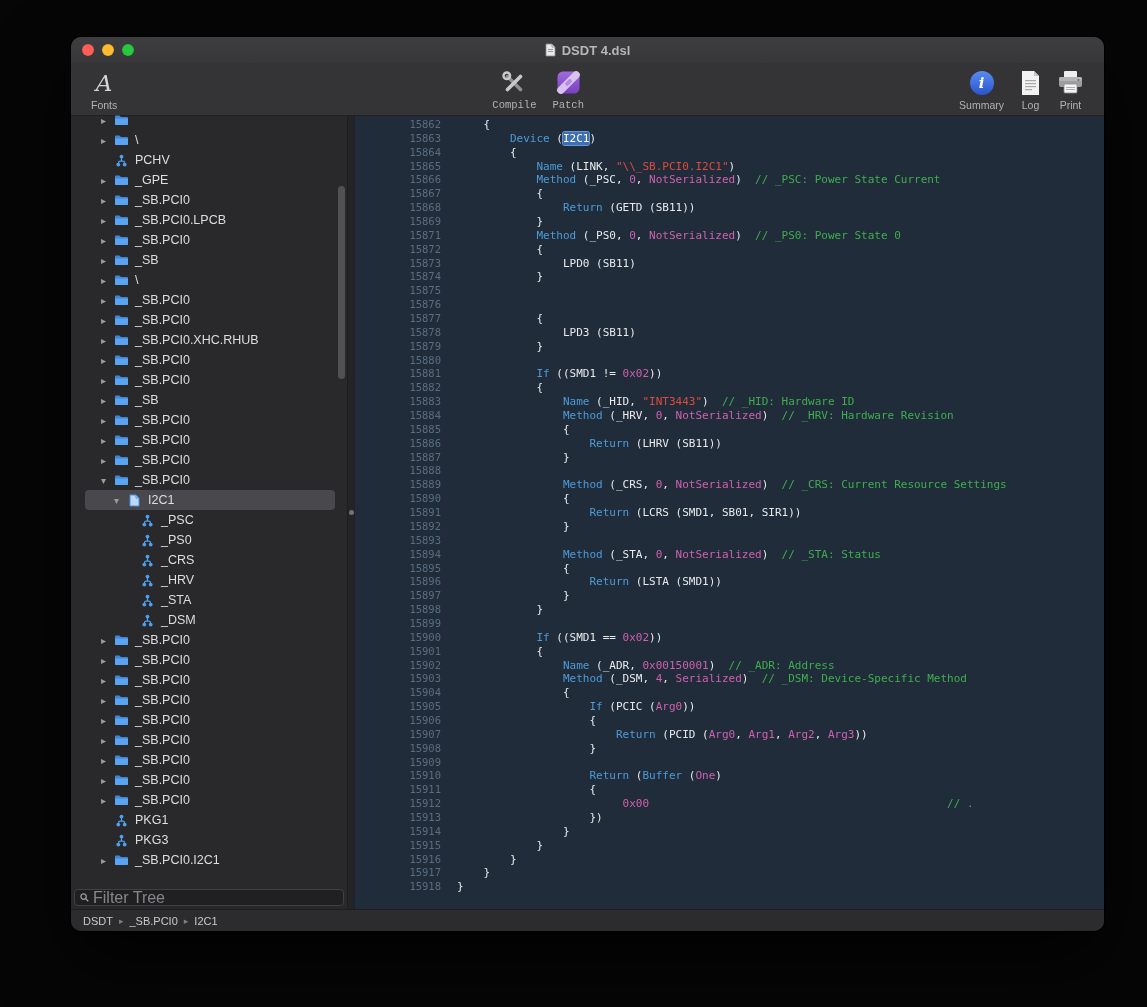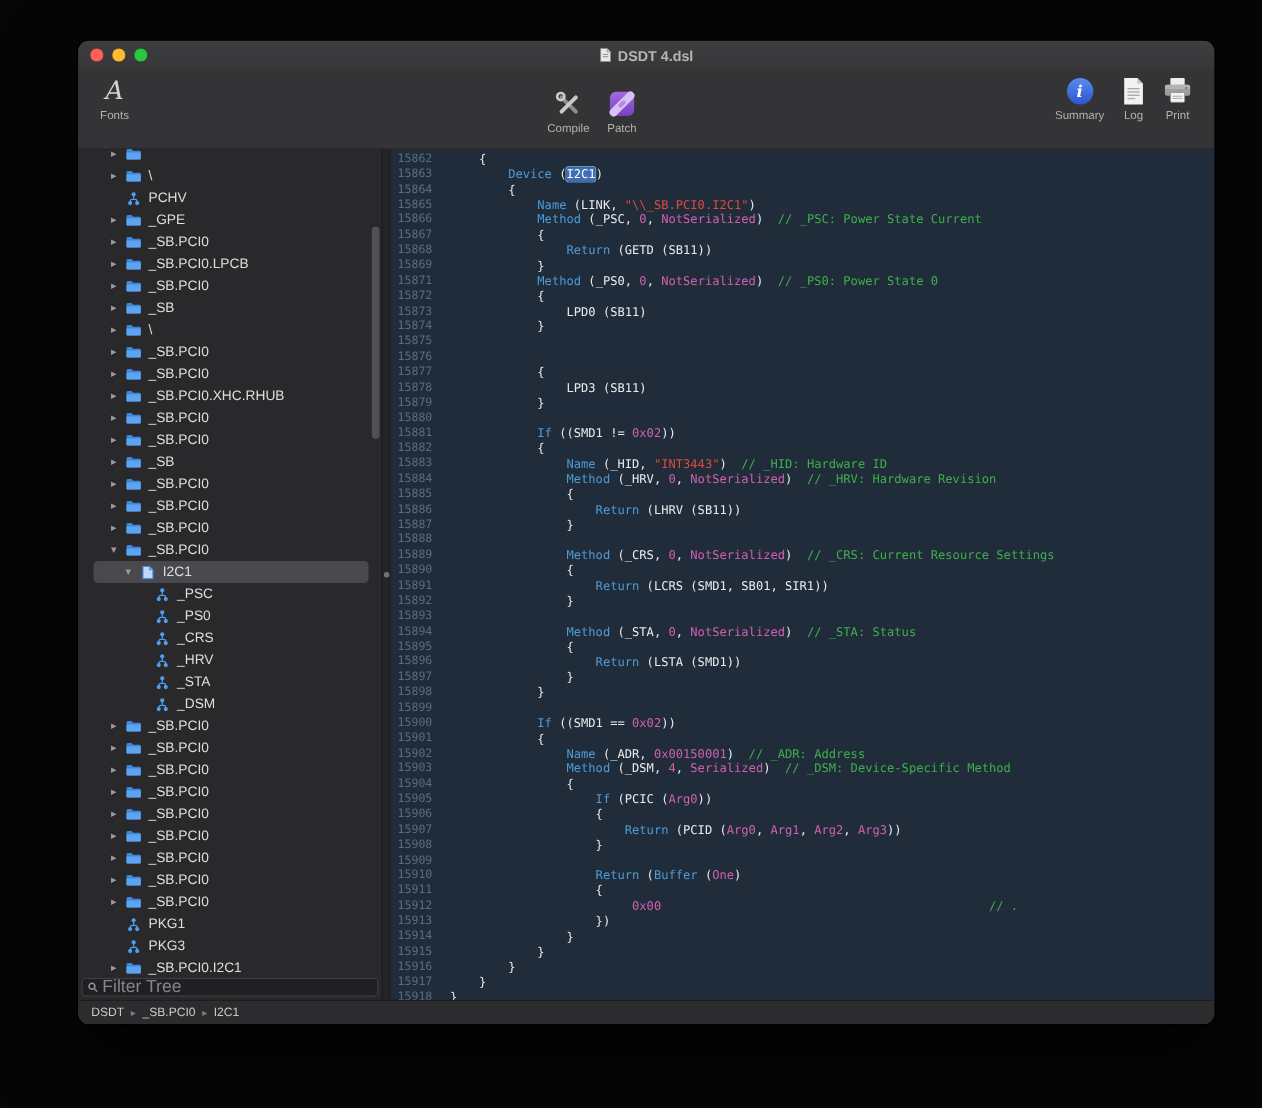--- a/index.html
+++ b/index.html
@@ -16,21 +16,21 @@
     display:flex;align-items:center;}
   .traffic{display:flex;gap:8px;padding-left:11px;z-index:2;}
   .tl{width:12px;height:12px;border-radius:50%;box-shadow:inset 0 0 1px rgba(0,0,0,.3);cursor:default;}
   .tl-red{background:#ff5f57;} .tl-yellow{background:#febc2e;} .tl-green{background:#28c840;}
   .title-wrap{position:absolute;left:0;right:0;top:0;bottom:0;display:flex;align-items:center;
     justify-content:center;gap:6px;font-size:13px;font-weight:bold;color:#b6b6b6;}
   
   .toolbar{flex:0 0 53px;background:#343436;border-bottom:1px solid #222224;display:flex;
     align-items:flex-start;padding:3px 12px 0;box-sizing:border-box;}
   .tb-group{display:flex;}
-  .tb-center{margin:12px auto;}
+  .tb-center{margin:0 auto;font-family:Liberation Mono, monospace;}
   .tb-item{display:flex;flex-direction:column;align-items:center;padding:0 8px;gap:0px;}
   .icon-box{height:33px;display:flex;align-items:center;justify-content:center;}
   .tb-label{font-size:10.5px;color:#b2b2b2;line-height:12px;}
   .fonts-glyph{font-family:"DejaVu Serif",serif;font-style:italic;font-size:23px;color:#d4d4d4;line-height:26px;}
   .summary-circle{width:24px;height:24px;border-radius:50%;background:linear-gradient(#5a8bf0,#2a55cc);
     display:flex;align-items:center;justify-content:center;
     font-family:"DejaVu Serif",serif;font-style:italic;font-weight:bold;font-size:15px;color:#fff;}
   
   .content{flex:1;display:flex;min-height:0;}
   .sidebar{flex:0 0 276px;background:#29292b;display:flex;flex-direction:column;position:relative;min-height:0;}
@@ -53,21 +53,21 @@
     font-size:16px;font-family:"Liberation Sans",sans-serif;padding:0;}
   .filter input::placeholder{color:#86868a;}
   .divider{flex:0 0 8px;background:#242426;border-left:1px solid #1d1d1f;border-right:1px solid #1a222c;
     position:relative;box-sizing:border-box;cursor:col-resize;}
   .divider-dot{position:absolute;left:50%;top:50%;width:5px;height:5px;margin:-2.5px 0 0 -2.5px;
     border-radius:50%;background:#737376;}
   
   .editor{flex:1;background:var(--editor-bg);overflow:hidden;padding-top:2px;min-width:0;}
   .cline{display:flex;height:13.86px;line-height:13.9px;white-space:pre;
     font-family:"DejaVu Sans Mono",monospace;font-size:11px;font-variant-ligatures:none;}
-  .lno{flex:0 0 38px;text-align:right;padding-right:6px;color:var(--c-g);font-size:10.5px;}
+  .lno{flex:0 0 38px;text-align:right;padding-right:6px;color:var(--c-g);font-size:10.5px;margin-left:48px;}
   .ctext{padding-left:10px;}
   .t-p{color:var(--c-p);} .t-k{color:var(--c-k);} .t-n{color:var(--c-n);}
   .t-s{color:var(--c-s);} .t-c{color:var(--c-c);}
   .t-hl{color:#ffffff;background:var(--c-hl);border-radius:2px;box-shadow:0 0 0 1px #6b97cf;}
   
   .statusbar{flex:0 0 21px;background:#2c2c2e;border-top:1px solid #1d1d1f;display:flex;
     align-items:center;padding:0 12px;gap:6px;font-size:11px;color:#c9c9c9;}
   .crumb-sep{color:#7f7f82;font-size:9px;}
 </style>
 </head>

